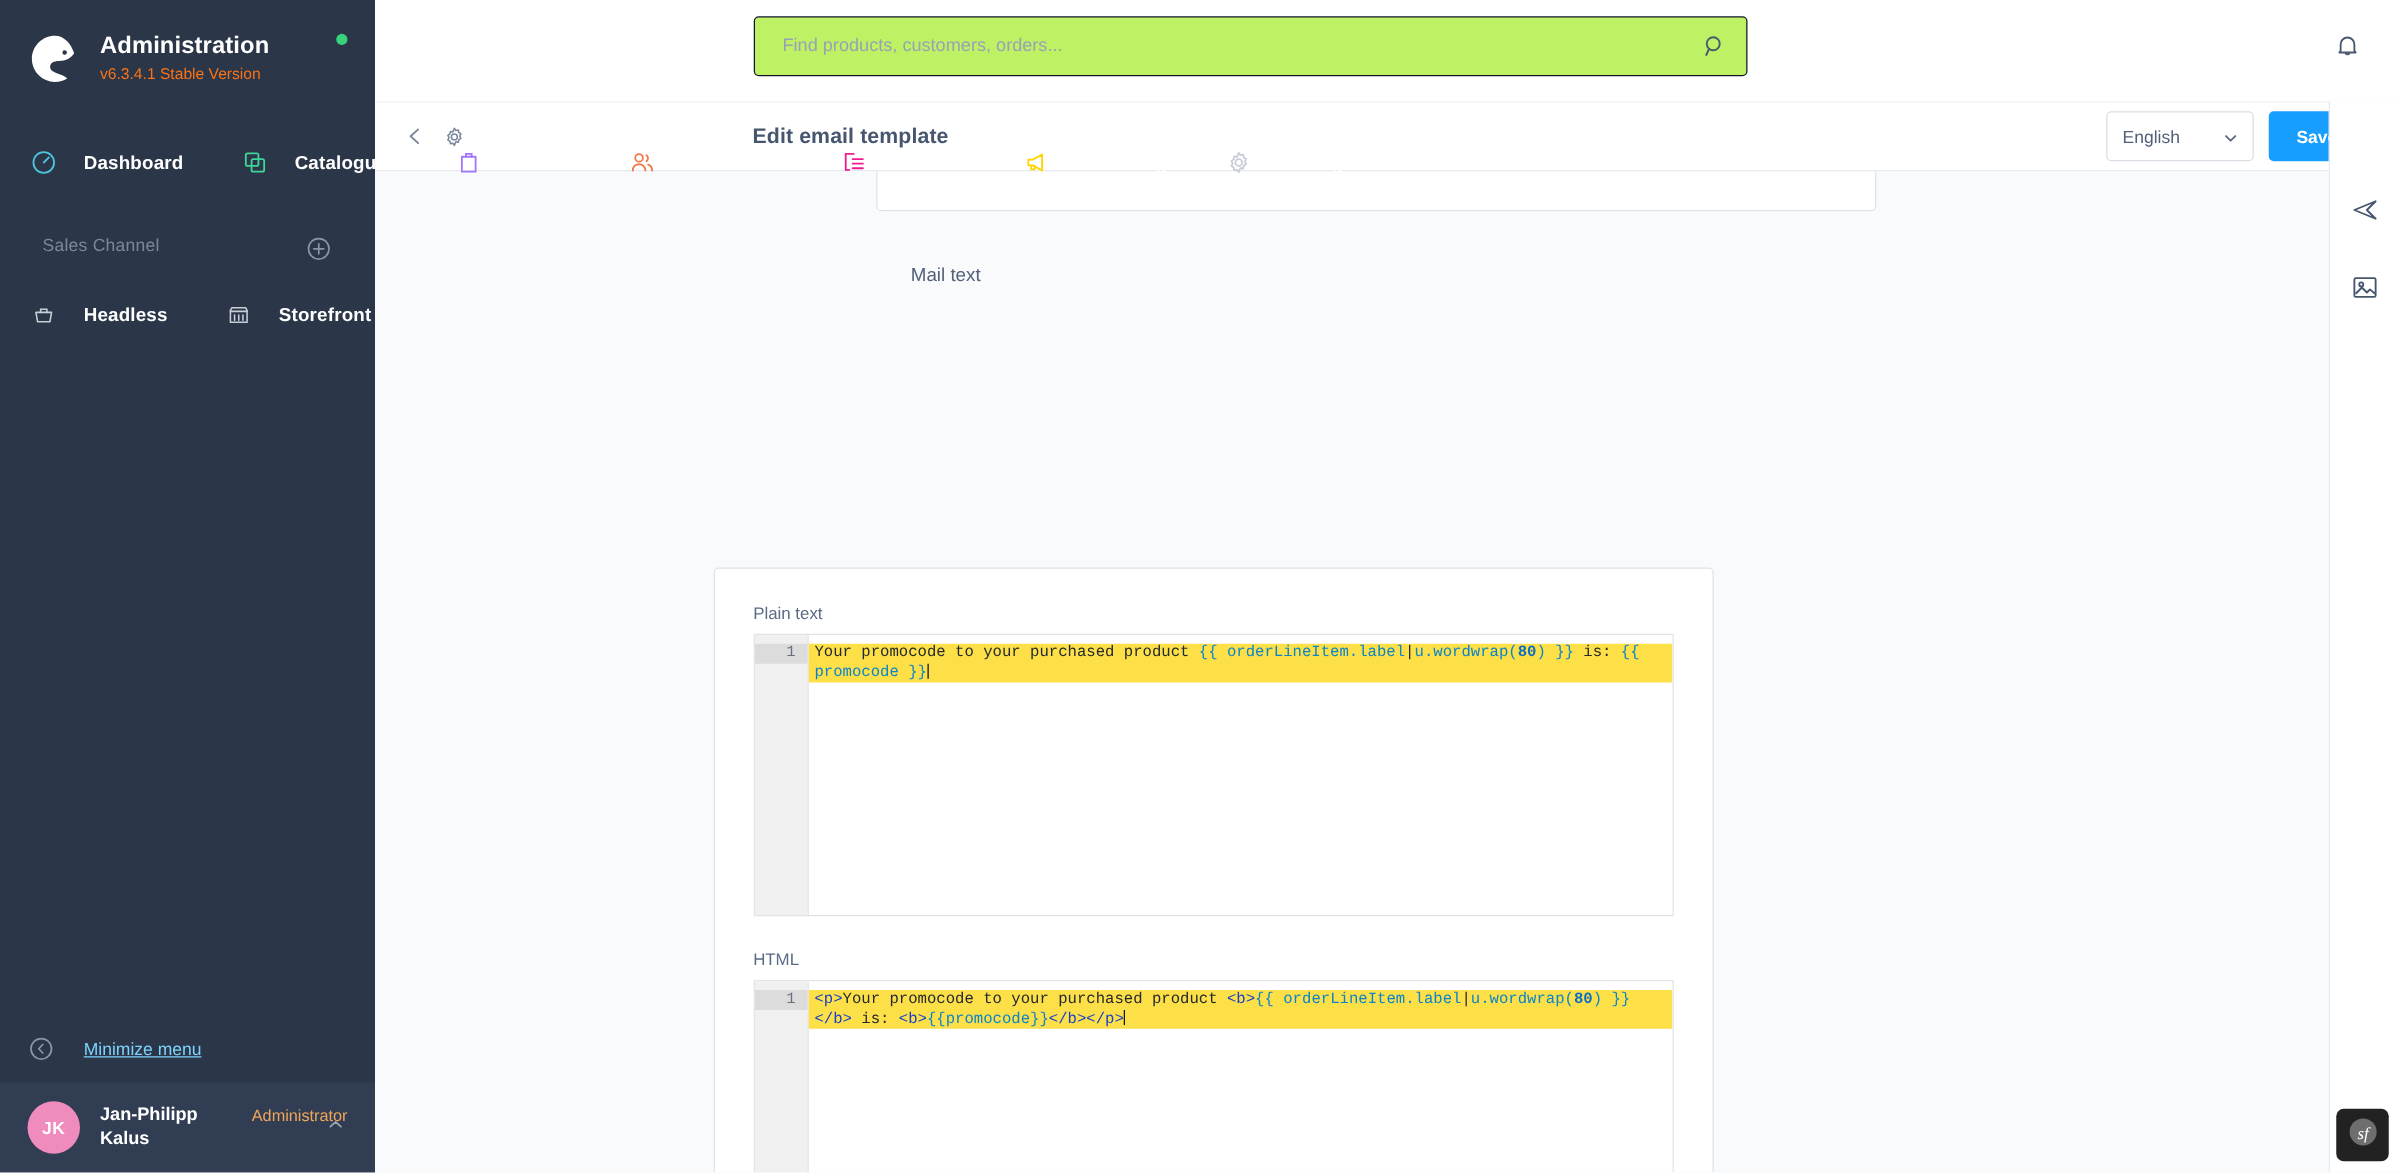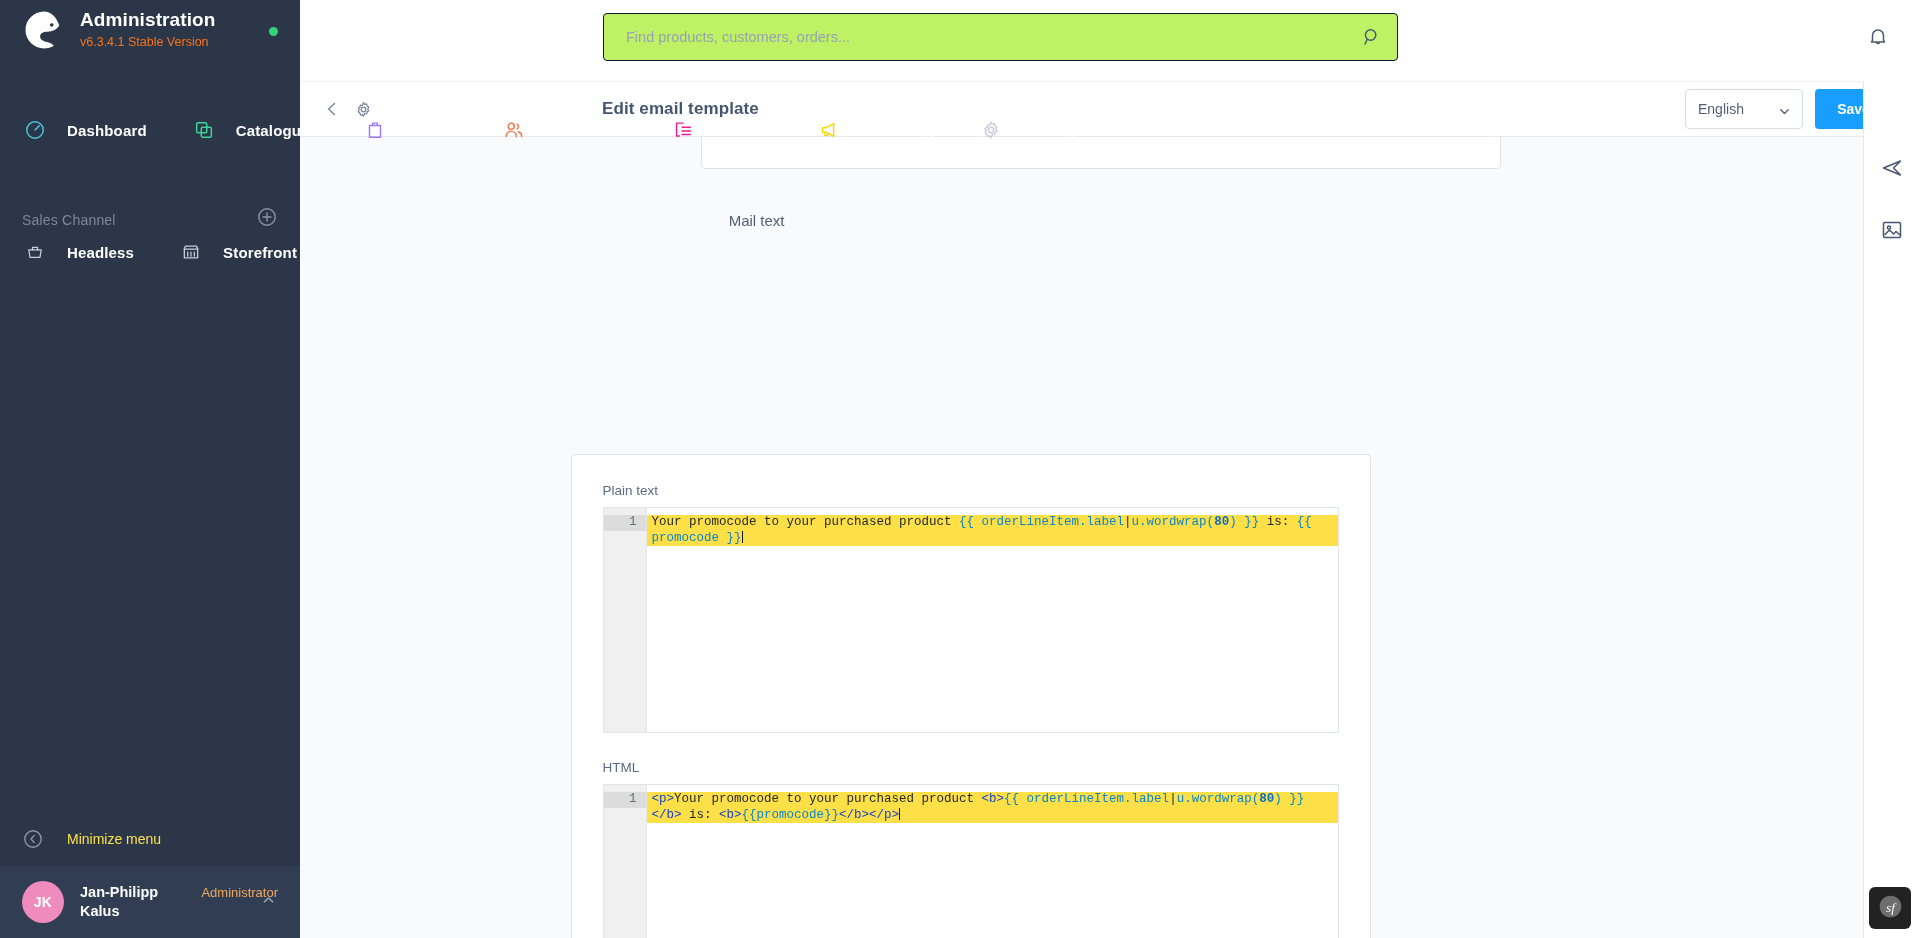--- a/index.html
+++ b/index.html
@@ -16,21 +16,21 @@
   .sidebar {
     width: 300px; height: 938px;
     background: #2b3648;
     display: flex; flex-direction: column;
     flex: 0 0 300px;
     position: relative;
     z-index: 30;
   }
   .sb-header {
     display: flex; align-items: flex-start;
-    padding: 6px 24px 0 22px;
+    padding: 23px 24px 0 22px;
     height: 82px;
     position: relative;
   }
   .sw-logo { width: 44px; height: 44px; flex: 0 0 44px; margin-right: 14px; margin-top: 2px; }
   .sb-titles { display: flex; flex-direction: column; padding-top: 3px; }
   .sb-title { color: #fff; font-size: 19px; font-weight: bold; letter-spacing: .1px; line-height: 22px; }
   .sb-version { color: #f97316; font-size: 12.5px; line-height: 18px; margin-top: 2px; }
   .sb-status-dot {
     position: absolute; right: 22px; top: 27px;
     width: 9px; height: 9px; border-radius: 50%;
@@ -47,38 +47,38 @@
   }
   .sb-ico {
     width: 26px; height: 26px; flex: 0 0 26px;
     margin-right: 19px;
     display: flex; align-items: center; justify-content: center;
   }
   .sb-ico svg { display: block; }
   .sb-label { color: #ffffff; font-size: 15px; font-weight: bold; letter-spacing: .15px; }
 
   .sb-section {
-    display: flex; align-items: flex-end; justify-content: space-between;
-    padding: 0 22px;
+    display: flex; align-items: flex-start; justify-content: space-between;
+    padding: 0 34px;
     height: 40px;
     margin-top: 34px;
     gap: 44px;
   }
   .sb-section-title { color: #7d879b; font-size: 14px; letter-spacing: .2px; }
   .sb-add { width: 22px; height: 22px; cursor: pointer; }
 
   .sb-spacer { flex: 1 1 auto; }
 
   .sb-minimize {
     display: flex; align-items: center;
     height: 54px; padding: 0 22px;
     cursor: pointer;
   }
   .sb-minimize .mm-ico { width: 22px; height: 22px; margin-right: 23px; flex: 0 0 22px; }
-  .sb-minimize .mm-label { color: #fde047; font-size: 14px; }
+  .sb-minimize .mm-label { color: #7dd3fc; font-size: 14px; text-decoration: underline; }
 
   .sb-user {
     display: flex; align-items: center;
     height: 72px;
     padding: 0 22px;
     background: #313d52;
     cursor: pointer;
     position: relative;
   }
   .avatar {

